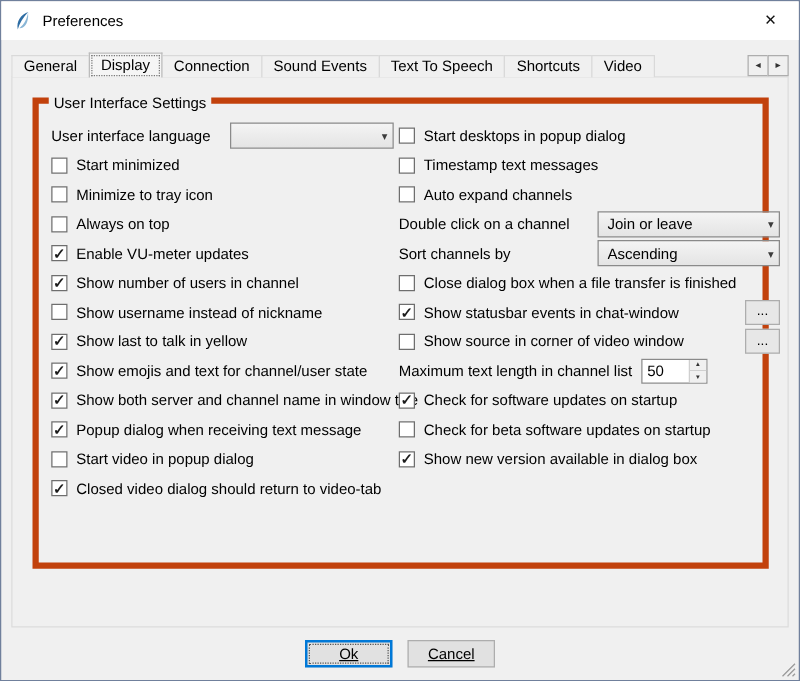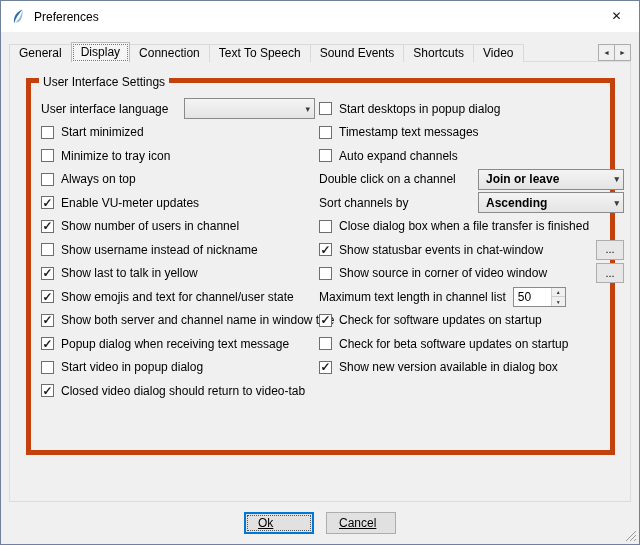--- a/index.html
+++ b/index.html
@@ -54,41 +54,41 @@
         align-items:center; justify-content:center; font-size:12px;
         font-weight:bold; line-height:1; color:#1b1b1b; }
 
   
   .combo { height:21px; border:1px solid #8a8a8a;
            background:linear-gradient(#f4f4f4,#e4e4e4); display:flex;
            align-items:center; padding:0 4px 0 7px; }
   .combo-value { flex:1; overflow:hidden; }
   .combo-arrow { flex:none; font-size:9px; color:#3c3c3c; margin-left:4px; }
   .combo-lang { width:131px; margin-left:auto; }
-  .combo-right { width:146px; margin-left:auto;font-weight:bold; }
+  .combo-right { width:146px; margin-left:auto; }
 
   
   .dots-btn { width:28px; height:20px; border:1px solid #adadad; background:#e7e7e7;
               display:flex; align-items:center; justify-content:center;
               margin-left:auto; font-size:11px; line-height:1; }
 
   
   .spin { display:flex; height:20px; border:1px solid #8a8a8a; background:#fff;
           margin-left:7px;gap:16px; }
   .spin-value { width:21px; padding:2px 0 0 4px; }
   .spin-btns { width:14px; display:flex; flex-direction:column; border-left:1px solid #cfcfcf; }
   .spin-btns span { flex:1; display:flex; align-items:center; justify-content:center;
                     font-size:5px; color:#333; background:#f0f0f0; }
   .spin-btns span:first-child { border-bottom:1px solid #cfcfcf; }
 
   
   .footer { position:absolute; left:0; right:0; bottom:10px; display:flex;
             justify-content:center; gap:12px; }
   .btn { min-width:70px; height:22px; background:#e1e1e1; border:1px solid #adadad;
-         display:flex; align-items:center; padding:0 12px; }
+         display:flex; align-items:center; justify-content:center; padding:0 12px; }
   .btn-label { text-decoration:underline; }
   .btn.default { border:2px solid #0078d7; outline:1px dotted #555; outline-offset:-4px; }
 
   .grip { position:absolute; right:2px; bottom:2px; }
 </style>
 </head>
 <body>
 
 <div class="window">
 
@@ -98,22 +98,22 @@
       <path d="M12.5 0.5 C11.5 6.5 9.5 10 5.5 13.5 C9 13.8 12 10.5 12.5 4.5 Z" fill="#8ab6d6"></path>
     </svg>
     <span class="title-text">Preferences</span>
     <span class="close-btn">✕</span>
   </div>
 
   <div class="tabs-area">
     <div class="tab">General</div>
     <div class="tab active">Display</div>
     <div class="tab">Connection</div>
+    <div class="tab">Sound Events</div>
     <div class="tab">Text To Speech</div>
-    <div class="tab">Sound Events</div>
     <div class="tab">Shortcuts</div>
     <div class="tab">Video</div>
   </div>
   <div class="tab-scroll">
     <span>◄</span>
     <span>►</span>
   </div>
 
   <div class="pane">
     <div class="group">

